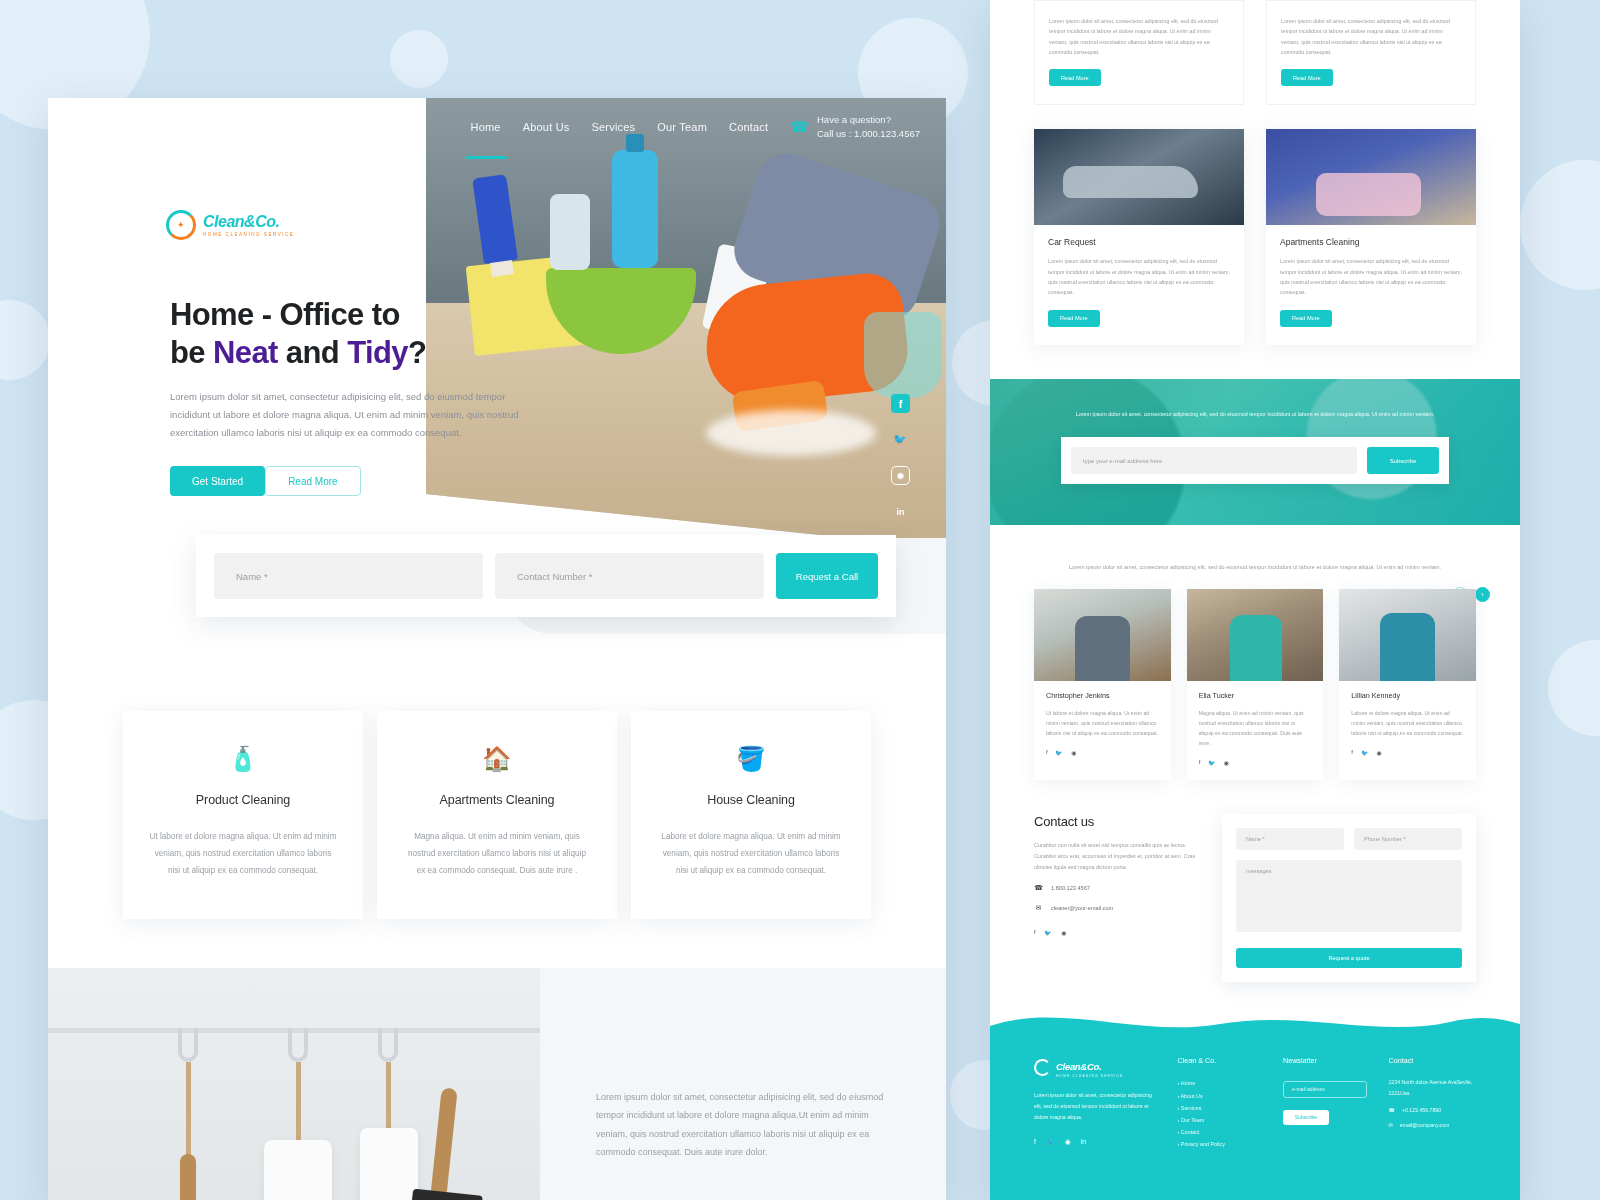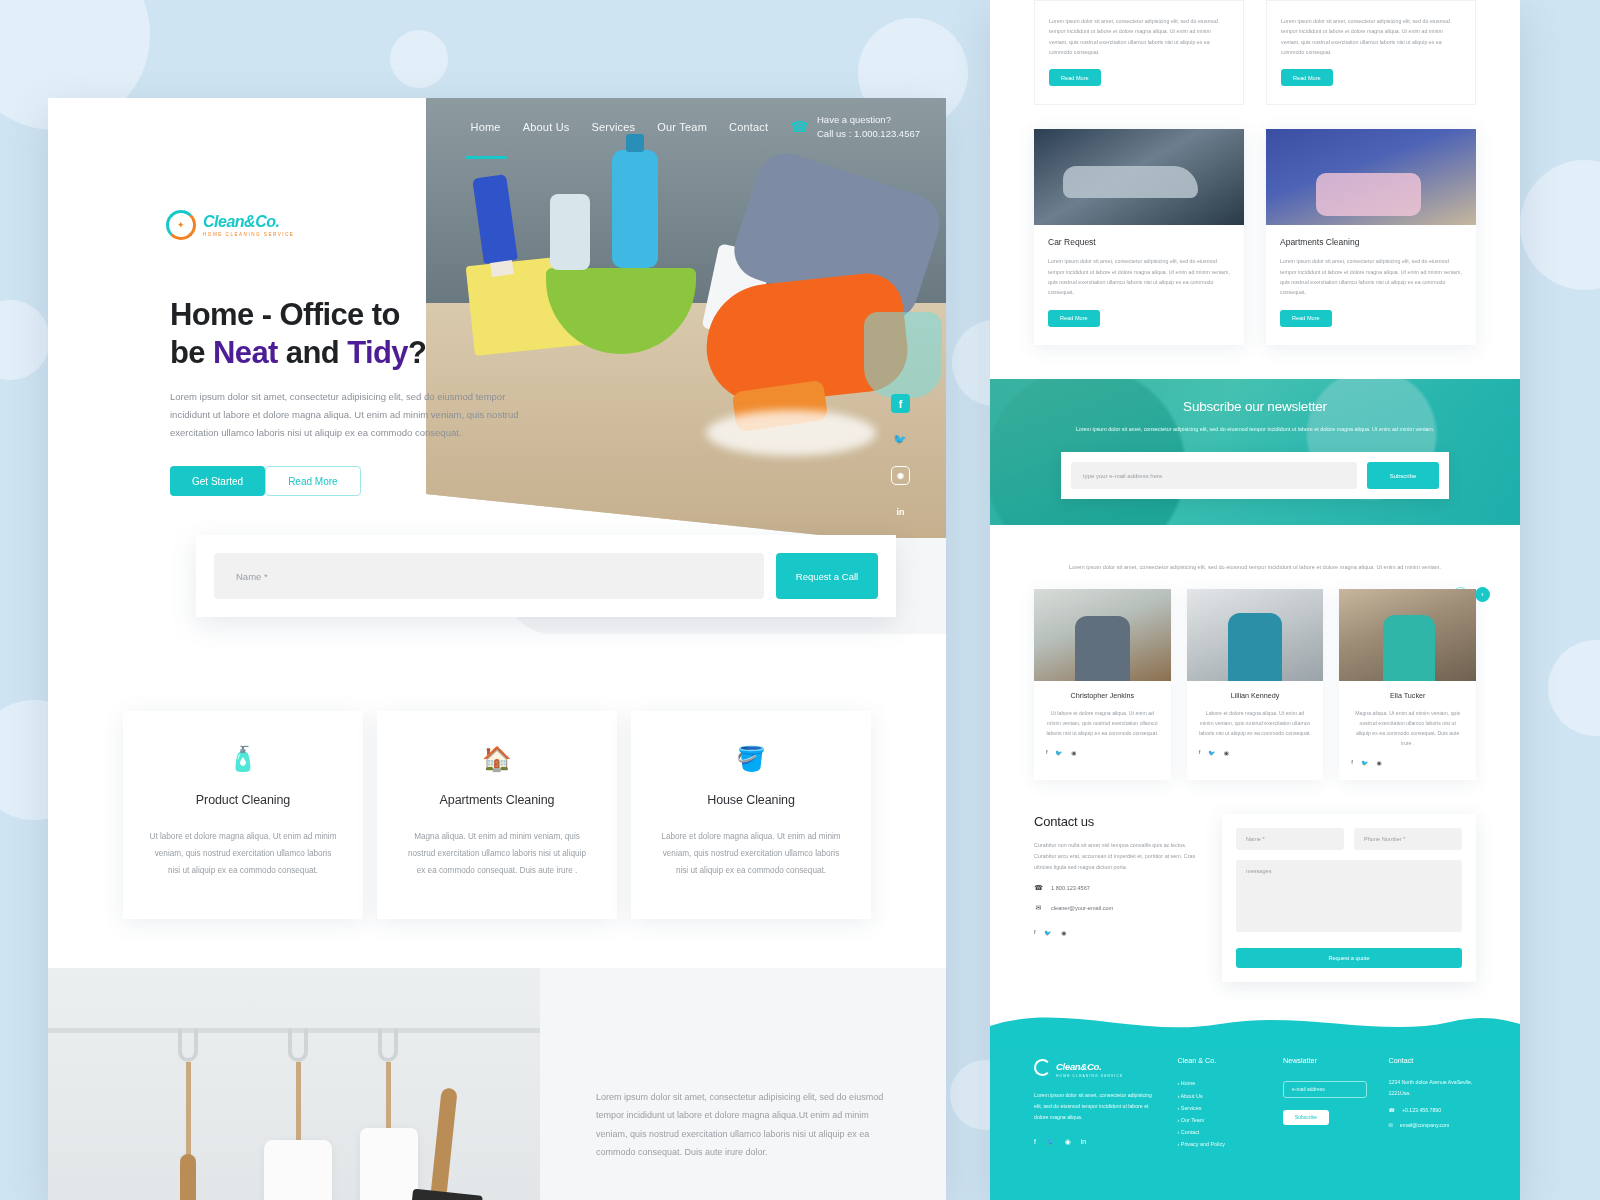--- a/index.html
+++ b/index.html
@@ -158,21 +158,21 @@
     border-radius:3px; font-size:6px; cursor:pointer; font-family:inherit; }
 
   .team { padding:28px 0 0; position:relative; }
   .team-h { font-size:13.5px; color:#24272b; text-align:center; letter-spacing:-.2px; }
   .team-p { font-size:5.6px; color:#9aa0a6; text-align:center; line-height:2; margin-top:9px; }
   .arrows { position:absolute; right:30px; top:62px; display:flex; gap:7px; }
   .arrow { width:15px; height:15px; border-radius:50%; border:1px solid #7fe4e4;
     display:flex; align-items:center; justify-content:center; font-size:7px; color:#18c8c8; cursor:pointer; }
   .arrow.on { background:#18c8c8; border-color:#18c8c8; color:#fff; }
   .team-row { display:flex; gap:16px; padding:0 44px; margin-top:16px; }
-  .tcard { flex:1; background:#fff; box-shadow:0 3px 16px rgba(60,90,120,.09); overflow:hidden;text-align:center; }
+  .tcard { flex:1; background:#fff; box-shadow:0 3px 16px rgba(60,90,120,.09); overflow:hidden; }
   .tc-img { height:92px; position:relative; overflow:hidden; }
   .tc-b { padding:10px 12px 14px; }
   .tc-n { font-size:7.2px; color:#2f3337; }
   .tc-t { font-size:5.2px; color:#9aa0a6; line-height:1.95; margin-top:8px; }
   .tc-s { display:flex; gap:8px; margin-top:11px; color:#4b5156; font-size:6px; }
   .p1{position:absolute;inset:0;background:linear-gradient(160deg,#d8dcd9,#b7bfbb 40%,#8b6f4e);}
   .p1:after{content:"";position:absolute;left:30%;top:30%;width:40%;height:70%;background:#5f6f7d;border-radius:12px 12px 0 0;}
   .p2{position:absolute;inset:0;background:linear-gradient(160deg,#c8b79f,#9f8f78 40%,#6f6050);}
   .p2:after{content:"";position:absolute;left:32%;top:28%;width:38%;height:72%;background:#2fb6a8;border-radius:12px 12px 0 0;}
   .p3{position:absolute;inset:0;background:linear-gradient(160deg,#e3e6e8,#c2c8cb 45%,#9aa3a8);}
@@ -297,20 +297,21 @@
       <span class="sr-ico" style="color:#fff;">🐦</span>
       <span class="sr-ico" style="color:#fff;border:1.5px solid #fff;border-radius:5px;font-size:8px;">◉</span>
       <span class="sr-ico" style="color:#fff;font-size:9px;">in</span>
     </div>
   </div>
 
   <div class="hero-shade"></div>
 
   <div class="callform">
     <input class="cf-input" placeholder="Name *" style="">
+    <input class="cf-input" placeholder="Contact Number *" style="">
     <button class="cf-btn">Request a Call</button>
   </div>
 
   <div class="cards-row">
     <div class="scard">
       <div class="ic">🧴</div>
       <div class="ttl">Product Cleaning</div>
       <div class="txt">Ut labore et dolore magna aliqua. Ut enim ad minim veniam, quis nostrud exercitation ullamco laboris nisi ut aliquip ex ea commodo consequat.</div>
     </div>
     <div class="scard">
@@ -384,21 +385,20 @@
         <div class="rcard-ttl">Apartments Cleaning</div>
         <div class="rcard-txt">Lorem ipsum dolor sit amet, consectetur adipisicing elit, sed do eiusmod tempor incididunt ut labore et dolore magna aliqua. Ut enim ad minim veniam, quis nostrud exercitation ullamco laboris nisi ut aliquip ex ea commodo consequat.</div>
         <button class="rcard-btn">Read More</button>
       </div>
     </div>
   </div>
 
   <div class="newsletter">
     <div class="nl-photo"></div>
     <div class="nl-inner">
-      <div class="nl-h">Subscribe our newsletter</div>
       <div class="nl-p">Lorem ipsum dolor sit amet, consectetur adipisicing elit, sed do eiusmod tempor incididunt ut labore et dolore magna aliqua. Ut enim ad minim veniam.</div>
       <div class="nl-form">
         <input class="nl-input" placeholder="type your e-mail address here" style="">
         <button class="nl-btn">Subscribe</button>
       </div>
     </div>
   </div>
 
   <div class="team">
     <div class="team-p">Lorem ipsum dolor sit amet, consectetur adipisicing elit, sed do eiusmod tempor incididunt ut labore et dolore magna aliqua. Ut enim ad minim veniam.</div>
@@ -416,46 +416,46 @@
           <div class="tc-t">Ut labore et dolore magna aliqua. Ut enim ad minim veniam, quis nostrud exercitation ullamco laboris nisi ut aliquip ex ea commodo consequat.</div>
           <div class="tc-s">
             <span>f</span>
             <span>🐦</span>
             <span>◉</span>
           </div>
         </div>
       </div>
       <div class="tcard">
         <div class="tc-img">
+            <div class="p2"></div>
+          </div>
+        <div class="tc-b">
+          <div class="tc-n">Ella Tucker</div>
+          <div class="tc-t">Magna aliqua. Ut enim ad minim veniam, quis nostrud exercitation ullamco laboris nisi ut aliquip ex ea commodo consequat. Duis aute irure .</div>
+          <div class="tc-s">
+            <span>f</span>
+            <span>🐦</span>
+            <span>◉</span>
+          </div>
+        </div>
+      </div>
+      <div class="tcard">
+        <div class="tc-img">
             <div class="p3"></div>
           </div>
         <div class="tc-b">
           <div class="tc-n">Lillian Kennedy</div>
           <div class="tc-t">Labore et dolore magna aliqua. Ut enim ad minim veniam, quis nostrud exercitation ullamco laboris nisi ut aliquip ex ea commodo consequat.</div>
           <div class="tc-s">
             <span>f</span>
             <span>🐦</span>
             <span>◉</span>
           </div>
         </div>
       </div>
-      <div class="tcard">
-        <div class="tc-img">
-            <div class="p2"></div>
-          </div>
-        <div class="tc-b">
-          <div class="tc-n">Ella Tucker</div>
-          <div class="tc-t">Magna aliqua. Ut enim ad minim veniam, quis nostrud exercitation ullamco laboris nisi ut aliquip ex ea commodo consequat. Duis aute irure .</div>
-          <div class="tc-s">
-            <span>f</span>
-            <span>🐦</span>
-            <span>◉</span>
-          </div>
-        </div>
-      </div>
     </div>
   </div>
 
   <div class="contact">
     <div class="ct-left">
       <div class="ct-h">Contact us</div>
       <div class="ct-p">Curabitur non nulla sit amet nisl tempus convallis quis ac lectus. Curabitur arcu erat, accumsan id imperdiet et, porttitor at sem. Cras ultricies ligula sed magna dictum porta.</div>
       <div class="ct-line">
         <span class="ct-ico">☎</span>
         <span>1.800.123.4567</span>

